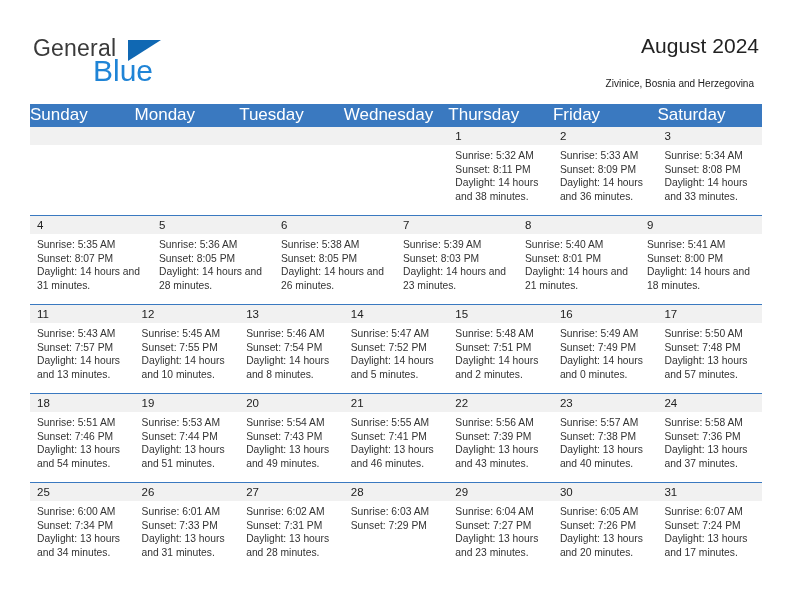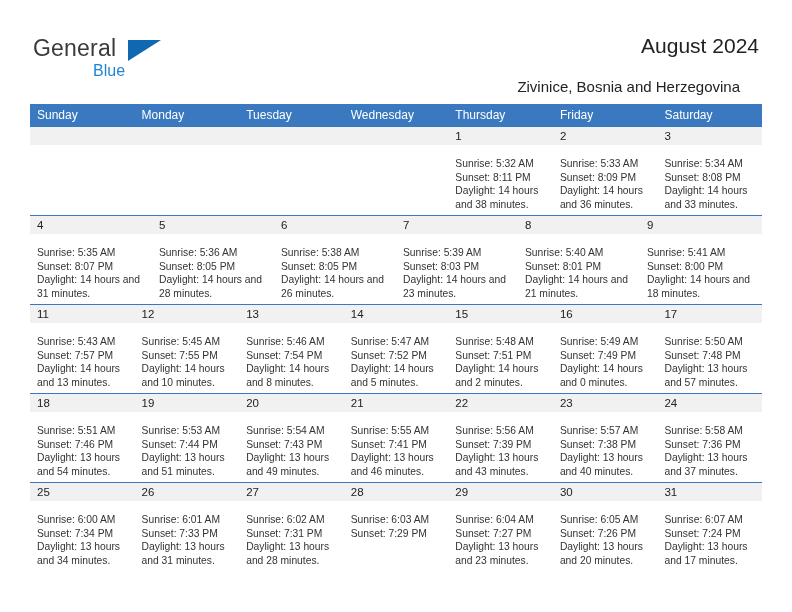--- a/index.html
+++ b/index.html
@@ -51,62 +51,62 @@
     top: 5px;
     width: 0;
     height: 0;
     border-left: 33px solid #1068b3;
     border-bottom: 21px solid transparent;
   }
   .logo-blue {
     position: absolute;
     left: 60px;
     top: 23px;
-    font-size: 16px;
+    font-size: 30px;
     color: #1f84d6;
     line-height: 26px;
     text-align: center;
   }
   .title {
     position: absolute;
     right: 33px;
     top: 34px;
     font-size: 21px;
     color: #222222;
     text-align: right;
     white-space: nowrap;
   }
   .subtitle {
     position: absolute;
-    right: 52px;
+    right: 38px;
     top: 78px;
-    font-size: 15px;
+    font-size: 10px;
     color: #222222;
     text-align: right;
     white-space: nowrap;
   }
 
   
   .calendar {
     position: absolute;
     left: 30px;
     top: 104px;
     width: 732px;
   }
   .weekday-row {
     display: flex;
     background: #3a79c0;
     height: 22px;
   }
   .weekday {
     flex: 1 1 0;
     color: #ffffff;
-    font-size: 12px;
+    font-size: 17px;
     line-height: 22px;
-    padding-left: 7px;
+    padding-left: 0;
     box-sizing: border-box;
     white-space: nowrap;
   }
   .week-row {
     display: flex;
     border-top: 1px solid #3a79c0;
     height: 89px;
     box-sizing: border-box;
   }
   .week-row:first-of-type {
@@ -124,21 +124,21 @@
     font-size: 11.5px;
     line-height: 18px;
     padding-left: 7px;
     color: #222222;
     box-sizing: border-box;
   }
   .day-cell.empty .day-head {
     background: #f1f1f1;
   }
   .day-body {
-    padding: 12px 7px 0 7px;
+    padding: 4px 7px 0 7px;
     font-size: 10.3px;
     line-height: 13.6px;
     color: #333333;
   }
   .day-body div {
     white-space: nowrap;
   }
   .day-body .daylight {
     white-space: normal;
   }

